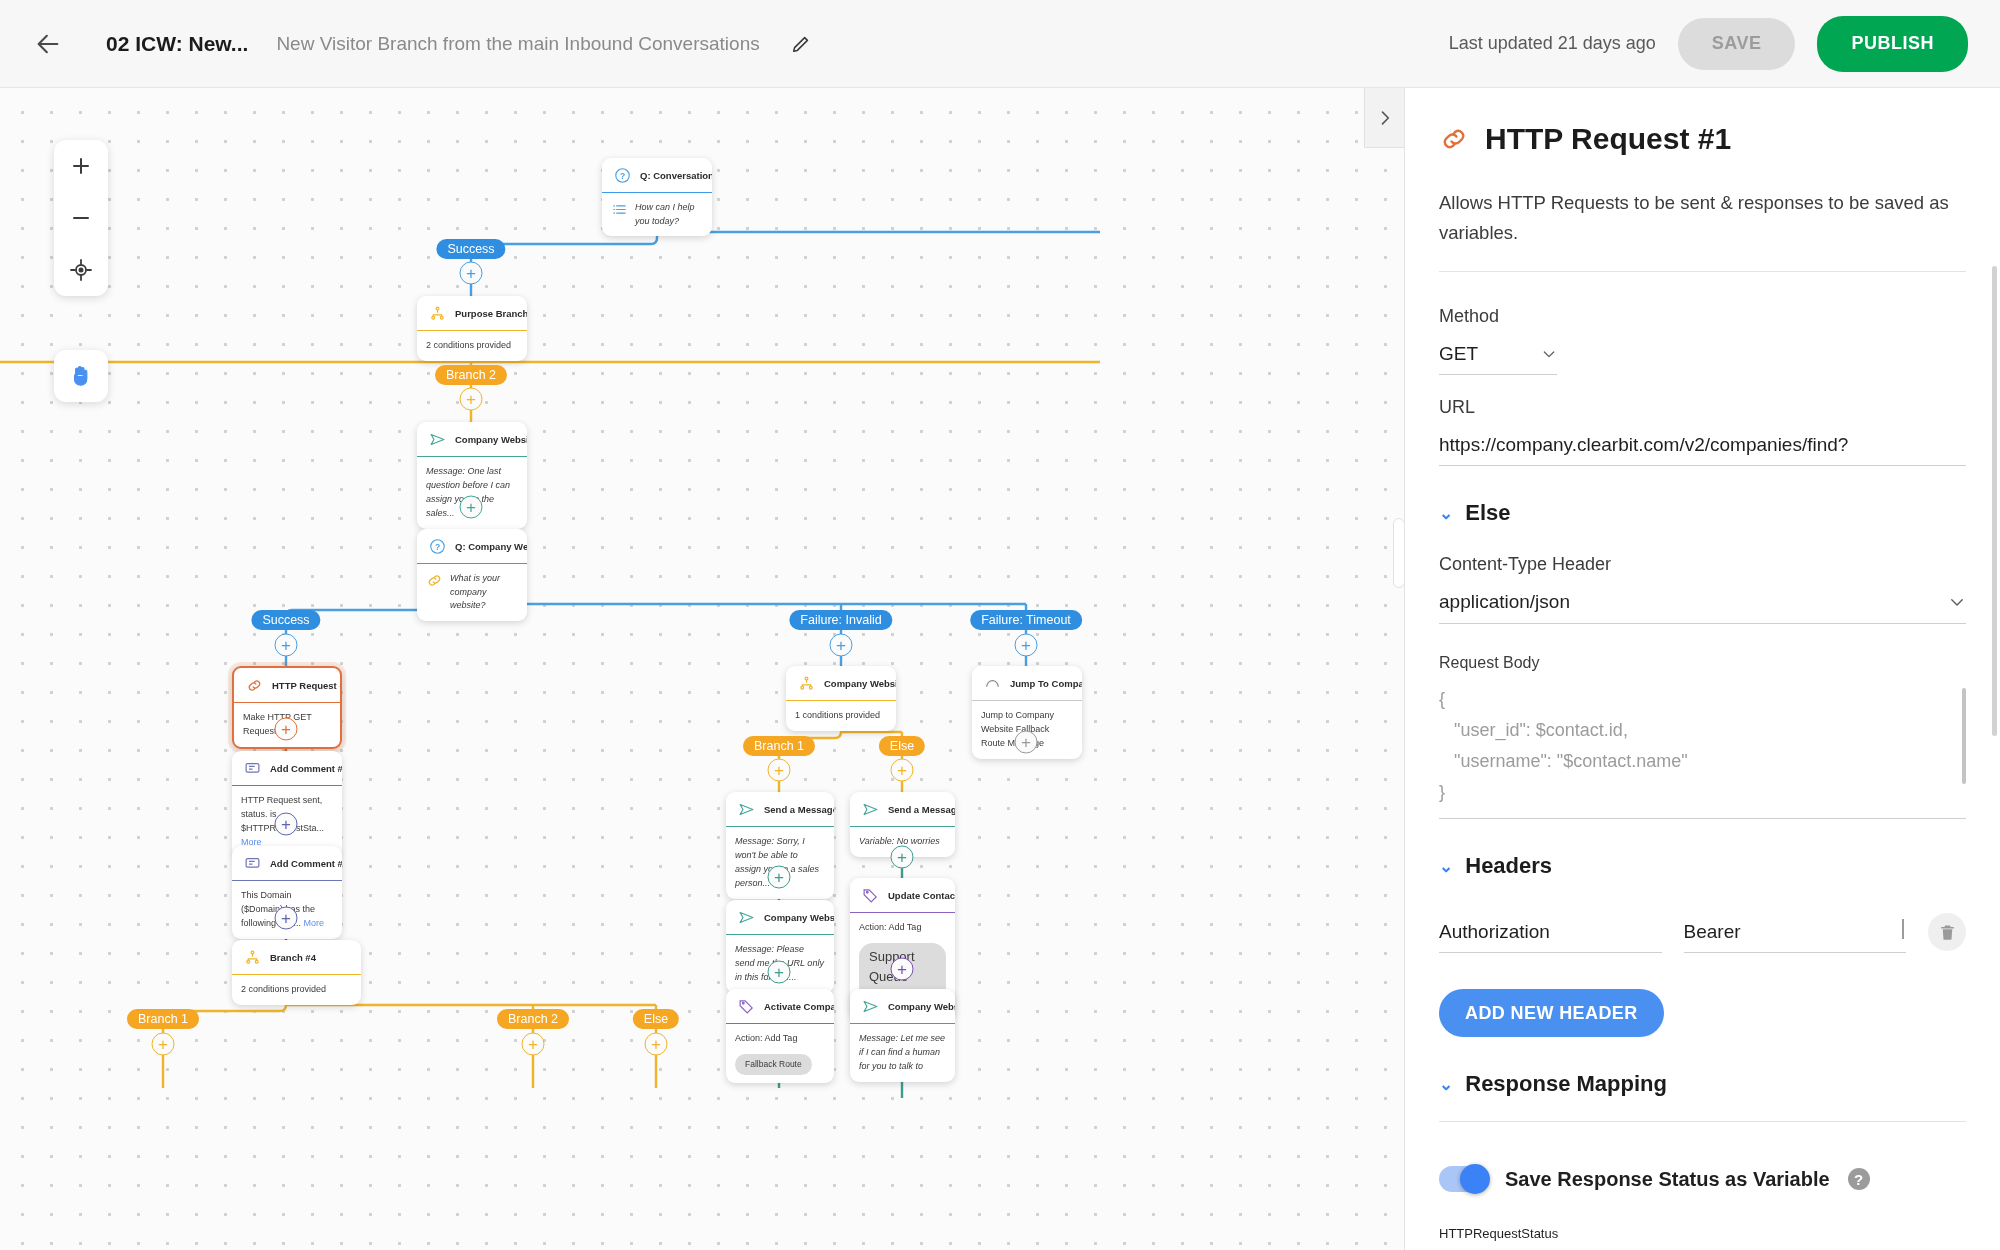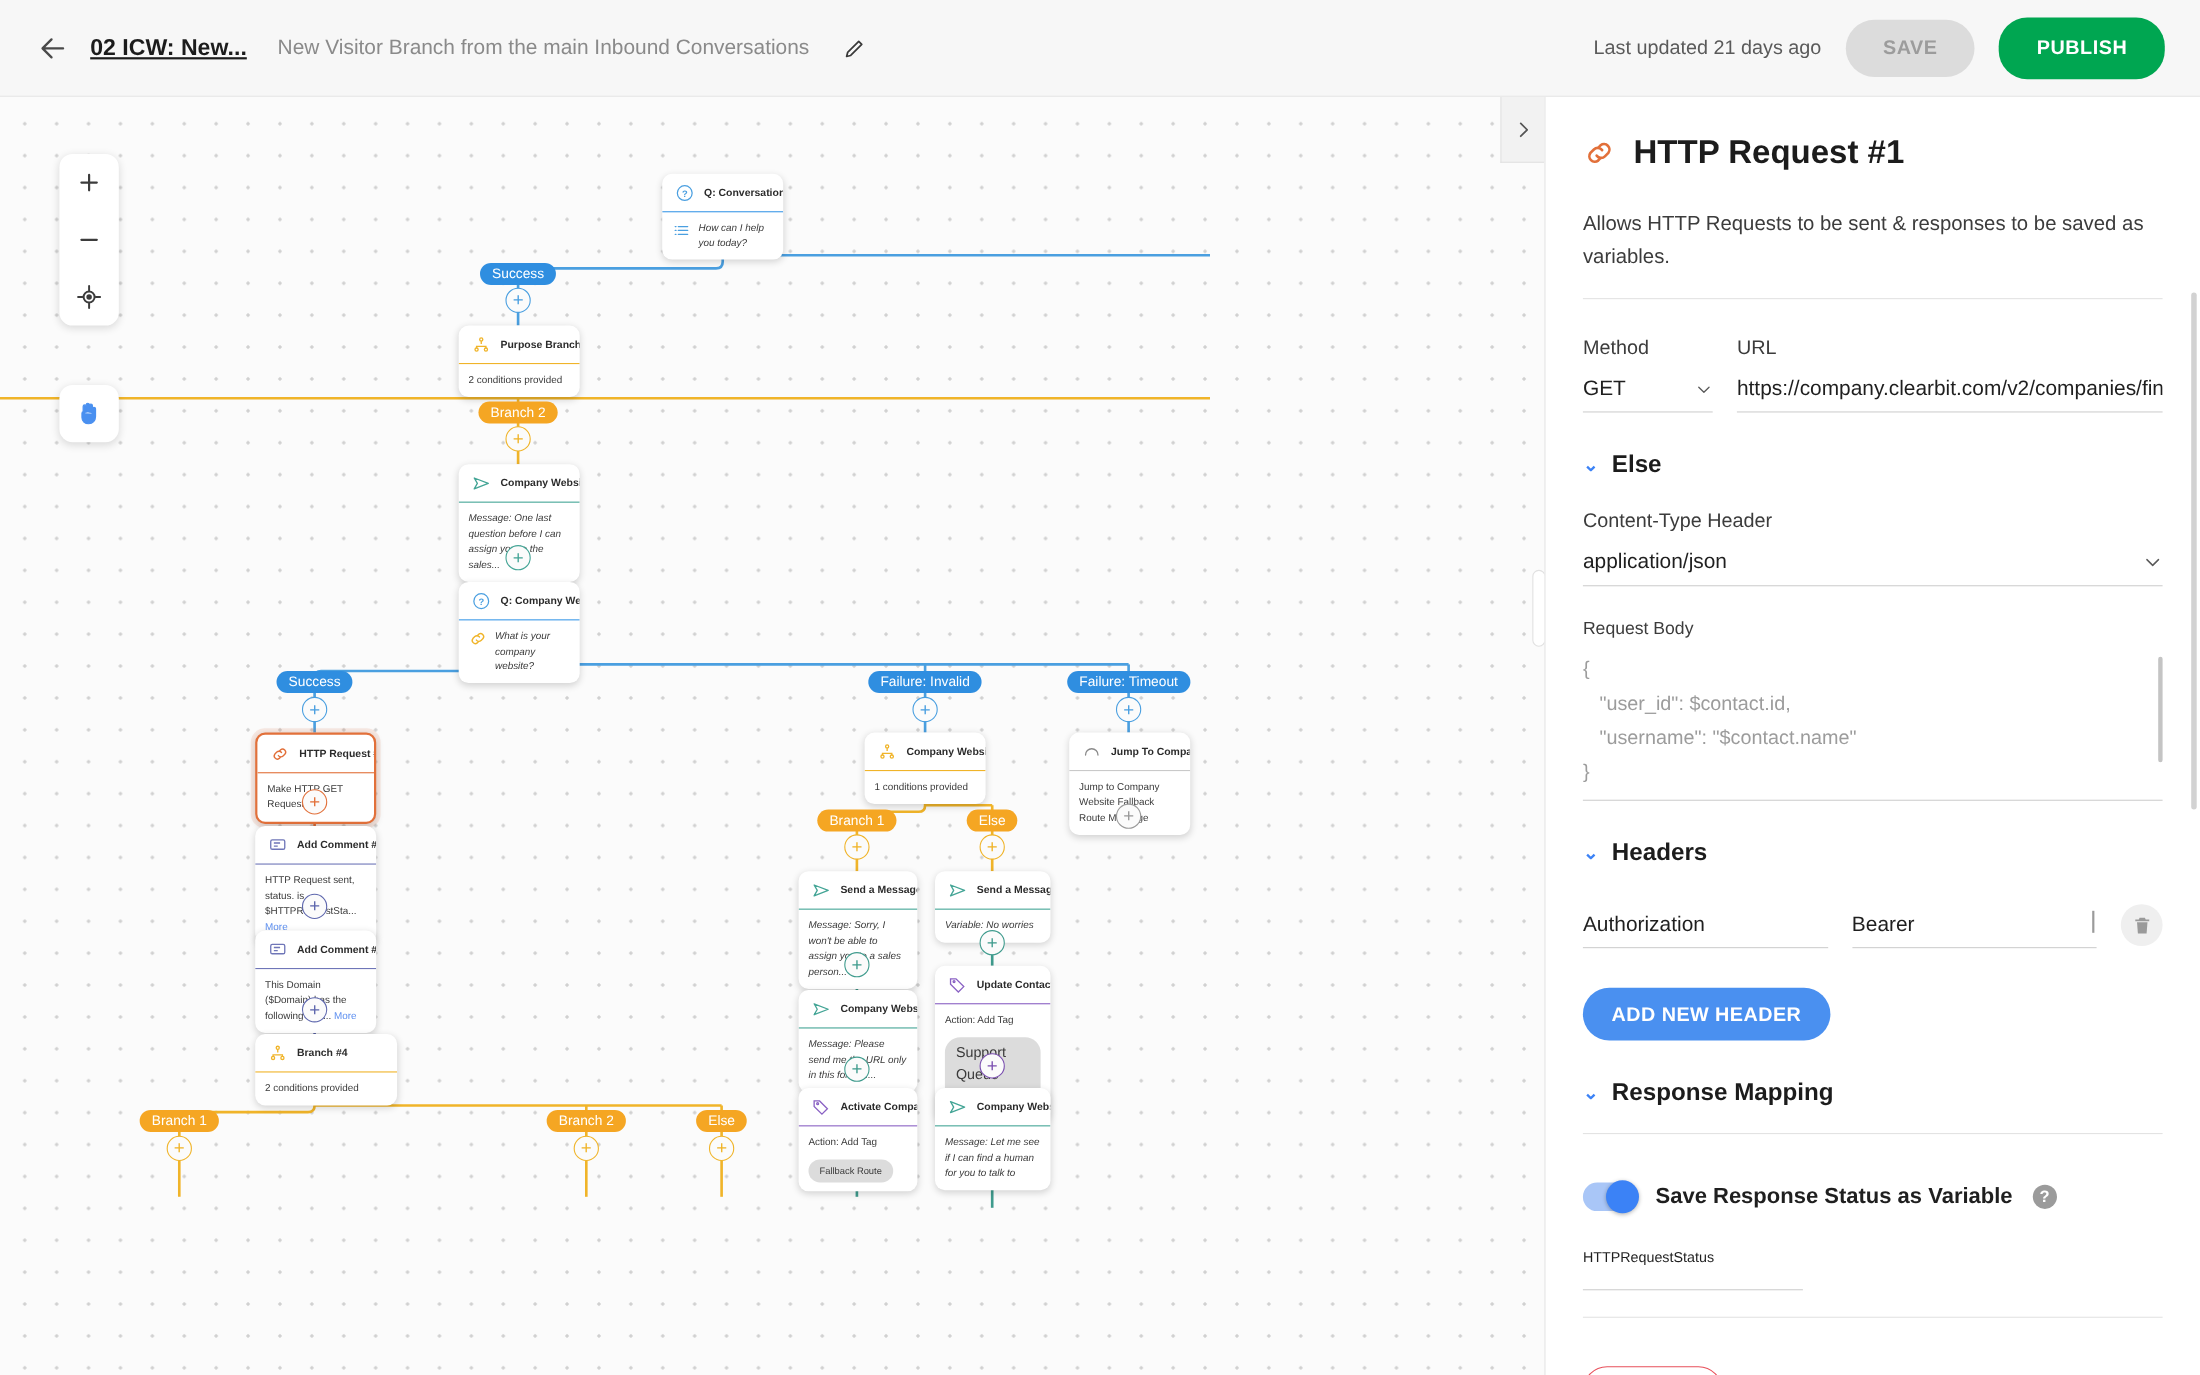--- a/index.html
+++ b/index.html
@@ -18,24 +18,23 @@
     border-bottom: 1px solid #e6e6e6;
     display: flex; align-items: center;
     z-index: 40;
   }
   .back-btn {
     width: 52px; height: 52px; margin-left: 22px;
     display: flex; align-items: center; justify-content: center;
     border-radius: 50%; cursor: pointer;
   }
   .flow-name {
-    margin-left: 8px;
+    margin-left: 32px;
     font-size: 21px; font-weight: bold; color: #1c1c1c;
     white-space: nowrap;
-    text-decoration: underline;
   }
   .flow-desc {
     margin-left: 28px;
     font-size: 19px; color: #8a8a8a; white-space: nowrap;
   }
   .edit-icon {
     margin-left: 28px; width: 26px; height: 26px;
     display: flex; align-items: center; justify-content: center;
     cursor: pointer;
   }
@@ -181,21 +180,21 @@
     display: flex; align-items: center; gap: 16px;
     font-size: 30px; font-weight: bold; color: #1c1c1c;
     margin-top: 6px;
   }
   .panel-sub {
     margin-top: 32px; font-size: 18.5px; line-height: 1.6; color: #3c3c3c;
   }
   .hr { height: 1px; background: #e3e3e3; margin: 24px 0 0 0; }
   .lbl { font-size: 18px; color: #3c3c3c; }
   .fld-line { border-bottom: 1px solid #cfcfcf; }
-  .row-method { display: flex; gap: 22px; margin-top: 34px; }
+  .row-method { display: flex; gap: 22px; margin-top: 34px; flex-direction: column; }
   .col-method { width: 118px; }
   .col-url { flex: 1; min-width: 0; }
   .sel-val {
     margin-top: 16px; display: flex; align-items: center; justify-content: space-between;
     font-size: 19px; color: #1f1f1f; padding-bottom: 9px;
   }
   .url-val {
     margin-top: 16px; font-size: 19px; color: #1f1f1f;
     padding-bottom: 9px; white-space: nowrap; overflow: hidden;
   }

